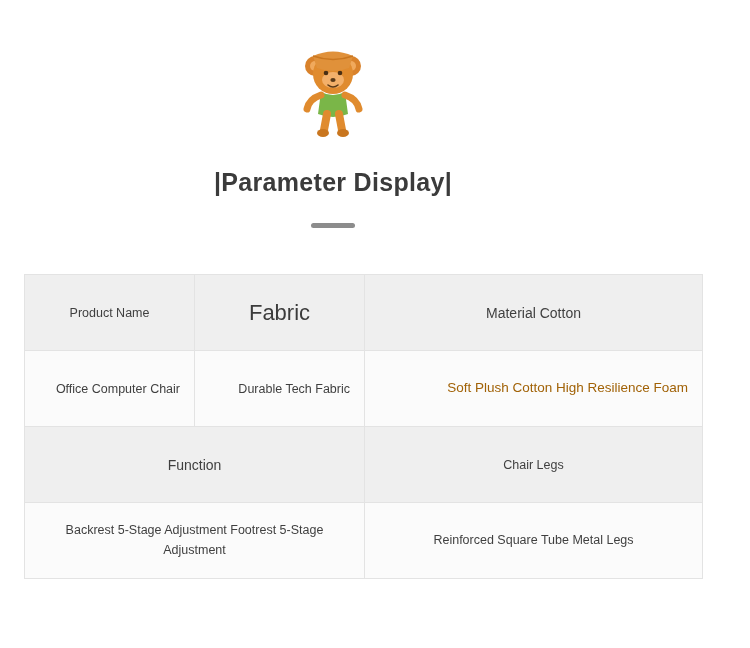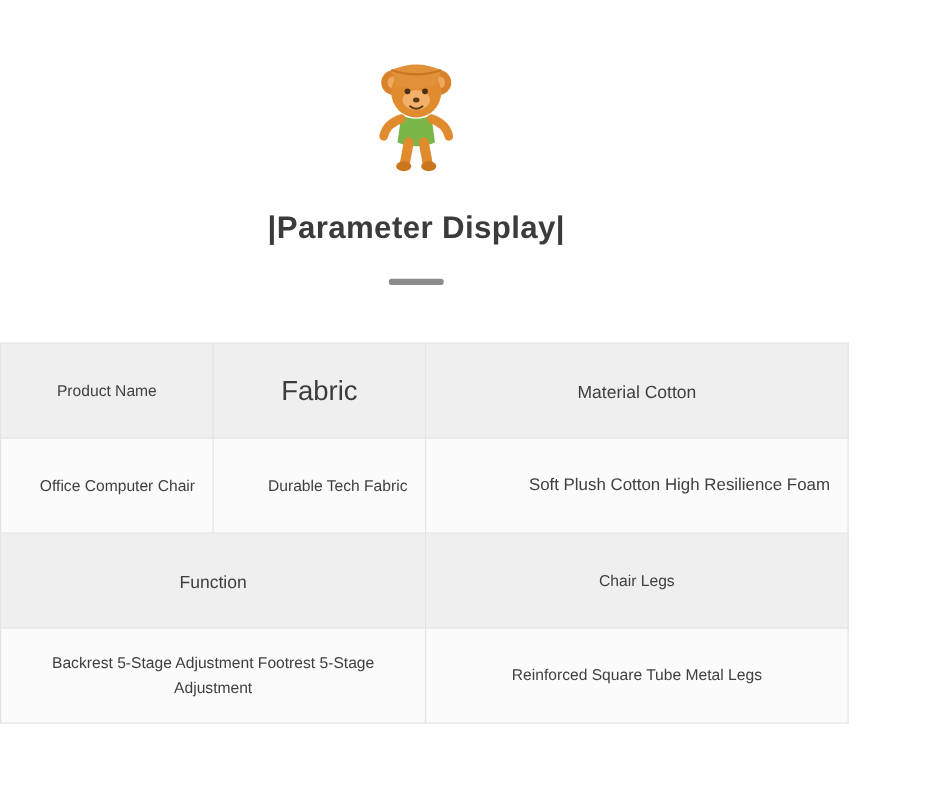--- a/index.html
+++ b/index.html
@@ -59,20 +59,21 @@
   
   .table-wrap {
     margin: 46px auto 0 auto;
     width: 678px;
   }
   table.param {
     width: 100%;
     border-collapse: collapse;
     table-layout: fixed;
     border: 1px solid #e3e3e3;
+    margin-left: 24px;
   }
   table.param td {
     border: 1px solid #e3e3e3;
     vertical-align: middle;
     padding: 10px 14px;
     box-sizing: border-box;
     text-align: right;
   }
   tr.header-row td {
     background: #efefef;
@@ -102,21 +103,21 @@
   }
   .v-left {
     text-align: left;
     font-size: 12.5px;
     color: #3f3f3f;
     line-height: 1.55;
   }
   .v-left-tall {
     text-align: left;
     font-size: 13.5px;
-    color: #404040;
+    color: #a16207;
     line-height: 1.25;
   }
   .col-a { width: 170px; }
   .col-b { width: 170px; }
   .col-c { width: 338px; }
 </style>
 </head>
 <body>
 
 <div class="page">

